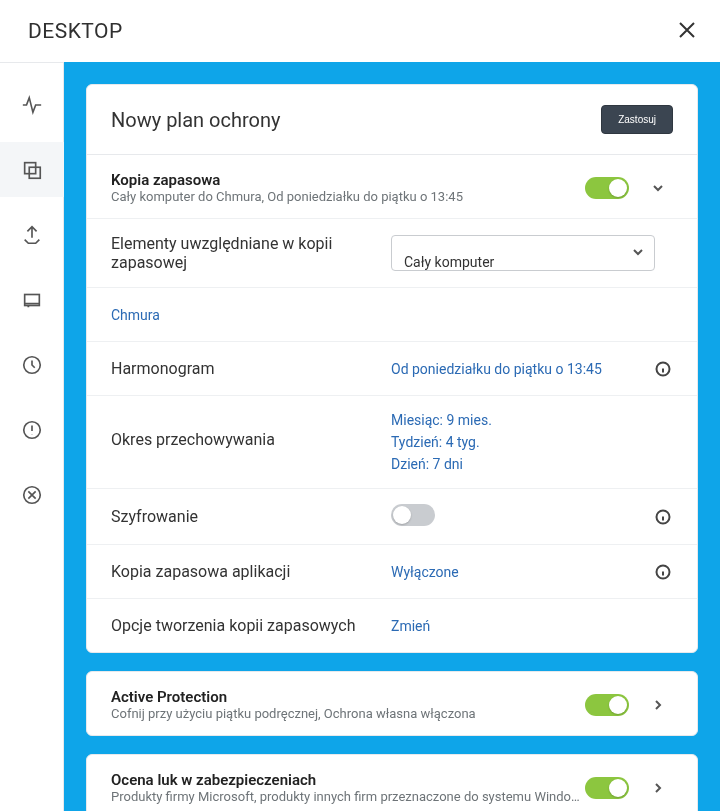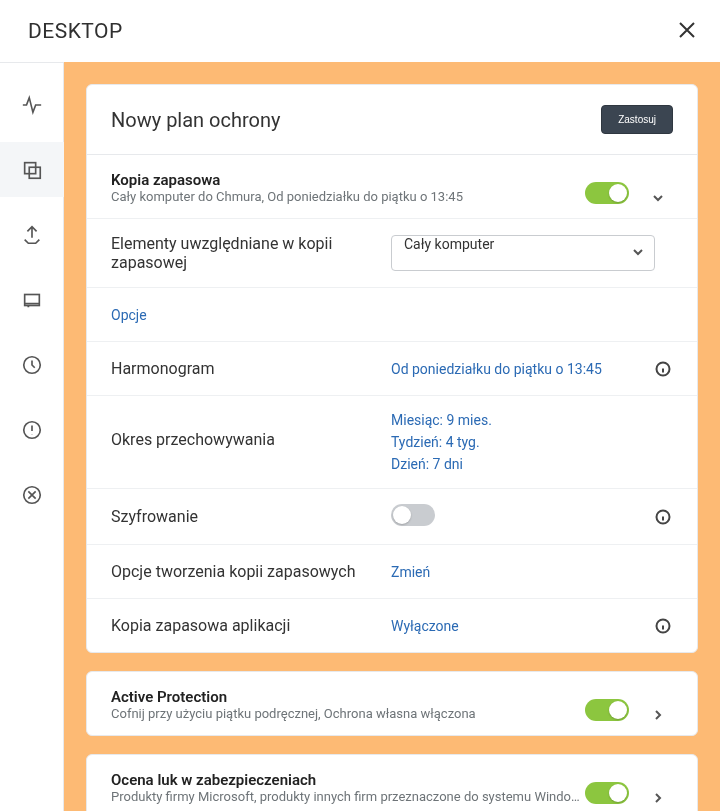--- a/index.html
+++ b/index.html
@@ -37,21 +37,21 @@
     width: 64px; height: 55px;
     display: flex; align-items: center; justify-content: center;
     cursor: pointer;
     color: #555;
   }
   .side-item svg { width: 22px; height: 22px; stroke: #555; fill: none; stroke-width: 1.8; }
   .side-item.active { background: #f4f6f8; }
 
   .content {
     flex: 1;
-    background: #fdba74;
+    background: #0ea5e9;
     padding: 22px 22px 0 22px;
     overflow: hidden;
   }
   .card {
     background: #fff;
     border: 1px solid #e7e9ec;
     border-radius: 6px;
     margin-bottom: 18px;
   }
   .card-header {
@@ -62,21 +62,21 @@
   .apply-btn {
     background: #3b4551; color: #fff; border: 1px solid #2f3740;
     border-radius: 4px; padding: 8px 16px; font-size: 10px; cursor: pointer;
   }
 
   .section {
     border-top: 1px solid #e7e9ec;
   }
   .section-head {
     padding: 16px 24px 14px 24px;
-    display: flex; align-items: flex-end;
+    display: flex; align-items: center;
     position: relative;
   }
   .section-head .texts { flex: 1; min-width: 0; }
   .section-head .title { font-size: 15px; font-weight: 600; color: #222; }
   .section-head .sub { font-size: 13px; color: #6e7478; white-space: nowrap; overflow: hidden; text-overflow: ellipsis; }
   .chevron {
     width: 30px; display: flex; align-items: center; justify-content: center;
     cursor: pointer;
   }
   .chevron svg { width: 12px; height: 12px; stroke: #555; stroke-width: 2; fill: none; }
@@ -102,21 +102,21 @@
   }
   .row .label { flex: 0 0 280px; font-size: 16px; color: #333; }
   .row .value { flex: 1; font-size: 14px; color: #2b6ab4; }
   .row .value.plain { color: #333; }
   .row .info { width: 20px; display: flex; align-items: center; justify-content: center; cursor: pointer; }
   .row .info svg { width: 16px; height: 16px; stroke: #444; fill: none; stroke-width: 2; }
 
   .select {
     width: 264px; height: 36px; border: 1px solid #c9ccd0; border-radius: 4px;
     padding: 0 30px 0 12px; font-size: 14px; color: #333; background: #fff;
-    display: flex; align-items: flex-start; position: relative; cursor: pointer;
+    display: flex; align-items: flex-end; position: relative; cursor: pointer;
   }
   .select .caret { position: absolute; right: 10px; top: 50%; transform: translateY(-50%); }
   .select .caret svg { width: 12px; height: 12px; stroke: #555; fill: none; stroke-width: 2; }
 
   .stack { display: flex; flex-direction: column; gap: 6px; }
 
   .row.tall { align-items: flex-start; padding-top: 16px; padding-bottom: 16px; }
   .row.tall .label { padding-top: 18px; }
 </style>
 </head>
@@ -205,21 +205,21 @@
             <div class="select">
               <span>Cały komputer</span>
               <span class="caret"><svg viewBox="0 0 12 12">
                     <path d="M2 4l4 4 4-4"></path>
                   </svg></span>
             </div>
           </div>
         </div>
 
         <div class="row">
-          <div class="value">Opcje</div>
+          <div class="value">Chmura</div>
         </div>
 
         <div class="row">
           <div class="label">Harmonogram</div>
           <div class="value">Od poniedziałku do piątku o 13:45</div>
           <div class="info">
             <svg viewBox="0 0 16 16">
                 <circle cx="8" cy="8" r="6.5"></circle>
                 <path d="M8 5v.01 M8 7.5v4"></path>
               </svg>
@@ -242,34 +242,34 @@
           </div>
           <div class="info">
             <svg viewBox="0 0 16 16">
                 <circle cx="8" cy="8" r="6.5"></circle>
                 <path d="M8 5v.01 M8 7.5v4"></path>
               </svg>
           </div>
         </div>
 
         <div class="row">
-          <div class="label">Opcje tworzenia kopii zapasowych</div>
-          <div class="value">Zmień</div>
-        </div>
-
-        <div class="row">
           <div class="label">Kopia zapasowa aplikacji</div>
           <div class="value">Wyłączone</div>
           <div class="info">
             <svg viewBox="0 0 16 16">
                 <circle cx="8" cy="8" r="6.5"></circle>
                 <path d="M8 5v.01 M8 7.5v4"></path>
               </svg>
           </div>
         </div>
+
+        <div class="row">
+          <div class="label">Opcje tworzenia kopii zapasowych</div>
+          <div class="value">Zmień</div>
+        </div>
       </div>
     </div>
 
     <div class="card">
       <div class="section-head" style="border-top:none">
         <div class="texts">
           <div class="title">Active Protection</div>
           <div class="sub">Cofnij przy użyciu piątku podręcznej, Ochrona własna włączona</div>
         </div>
         <div class="toggle on">

